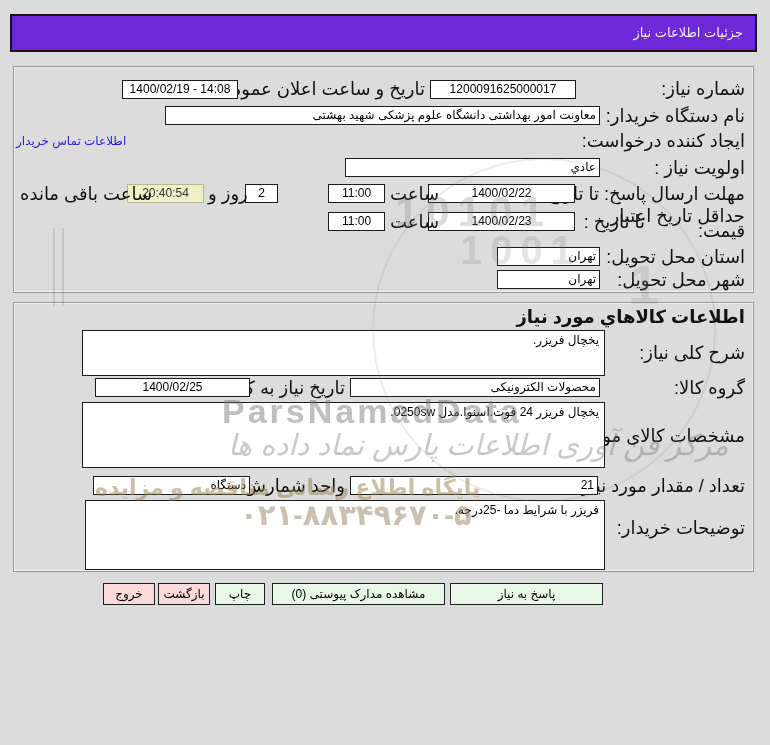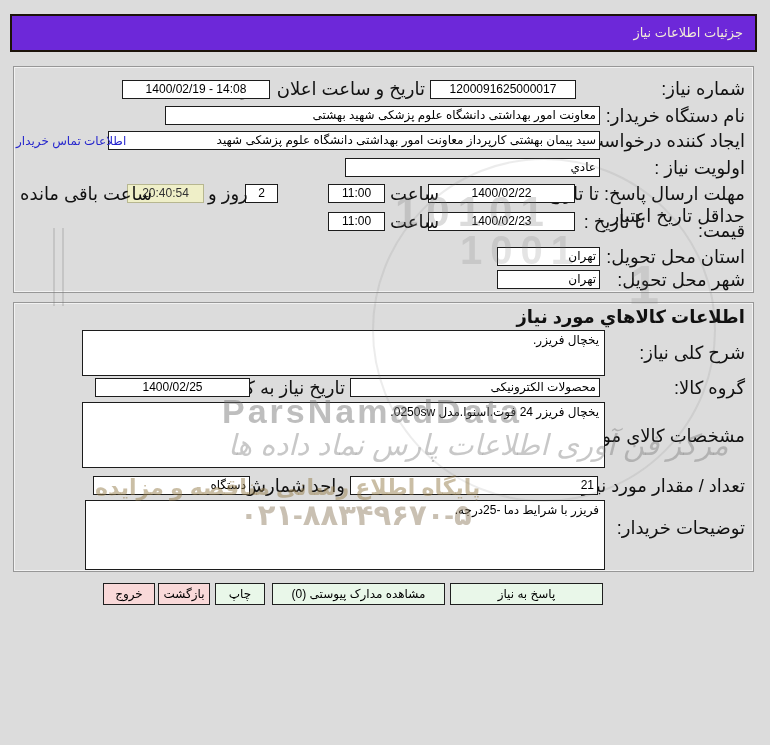--- a/index.html
+++ b/index.html
@@ -71,27 +71,26 @@
 
 <div class="page">
 
   <div class="titlebar">جزئیات اطلاعات نیاز</div>
 
   <div class="panel" id="panel1"></div>
 
   <div class="lbl" style="right:25px;top:82px;">شماره نیاز:</div>
   <div class="box num" style="left:430px;top:80px;width:146px;">1200091625000017</div>
   <div class="lbl" style="right:345px;top:82px;">تاریخ و ساعت اعلان عمومی:</div>
-  <div class="box num" style="left:122px;top:80px;width:148px;">1400/02/19 - 14:08</div>
+  <div class="box num" style="left:122px;top:80px;width:116px;">1400/02/19 - 14:08</div>
 
   <div class="lbl" style="right:25px;top:109px;">نام دستگاه خریدار:</div>
   <div class="box val-right" style="left:165px;top:106px;width:435px;">معاونت امور بهداشتی دانشگاه علوم پزشکی شهید بهشتی</div>
 
   <div class="lbl" style="right:25px;top:134px;">ایجاد کننده درخواست:</div>
-  <div class="box val-right" style="left:108px;top:131px;width:492px;">سید پیمان بهشتی کارپرداز معاونت امور بهداشتی دانشگاه علوم پزشکی شهید</div>
   <div class="link" style="left:16px;top:134px;text-align:center;">اطلاعات تماس خریدار</div>
 
   <div class="lbl" style="right:25px;top:161px;">اولویت نیاز :</div>
   <div class="box val-right" style="left:345px;top:158px;width:255px;">عادي</div>
 
   <div class="lbl" style="right:25px;top:187px;">مهلت ارسال پاسخ: تا تاریخ :</div>
   <div class="box num" style="left:428px;top:184px;width:147px;">1400/02/22</div>
   <div class="lbl" style="left:390px;top:187px;">ساعت</div>
   <div class="box num" style="left:328px;top:184px;width:57px;">11:00</div>
   <div class="box num" style="left:245px;top:184px;width:33px;">2</div>

